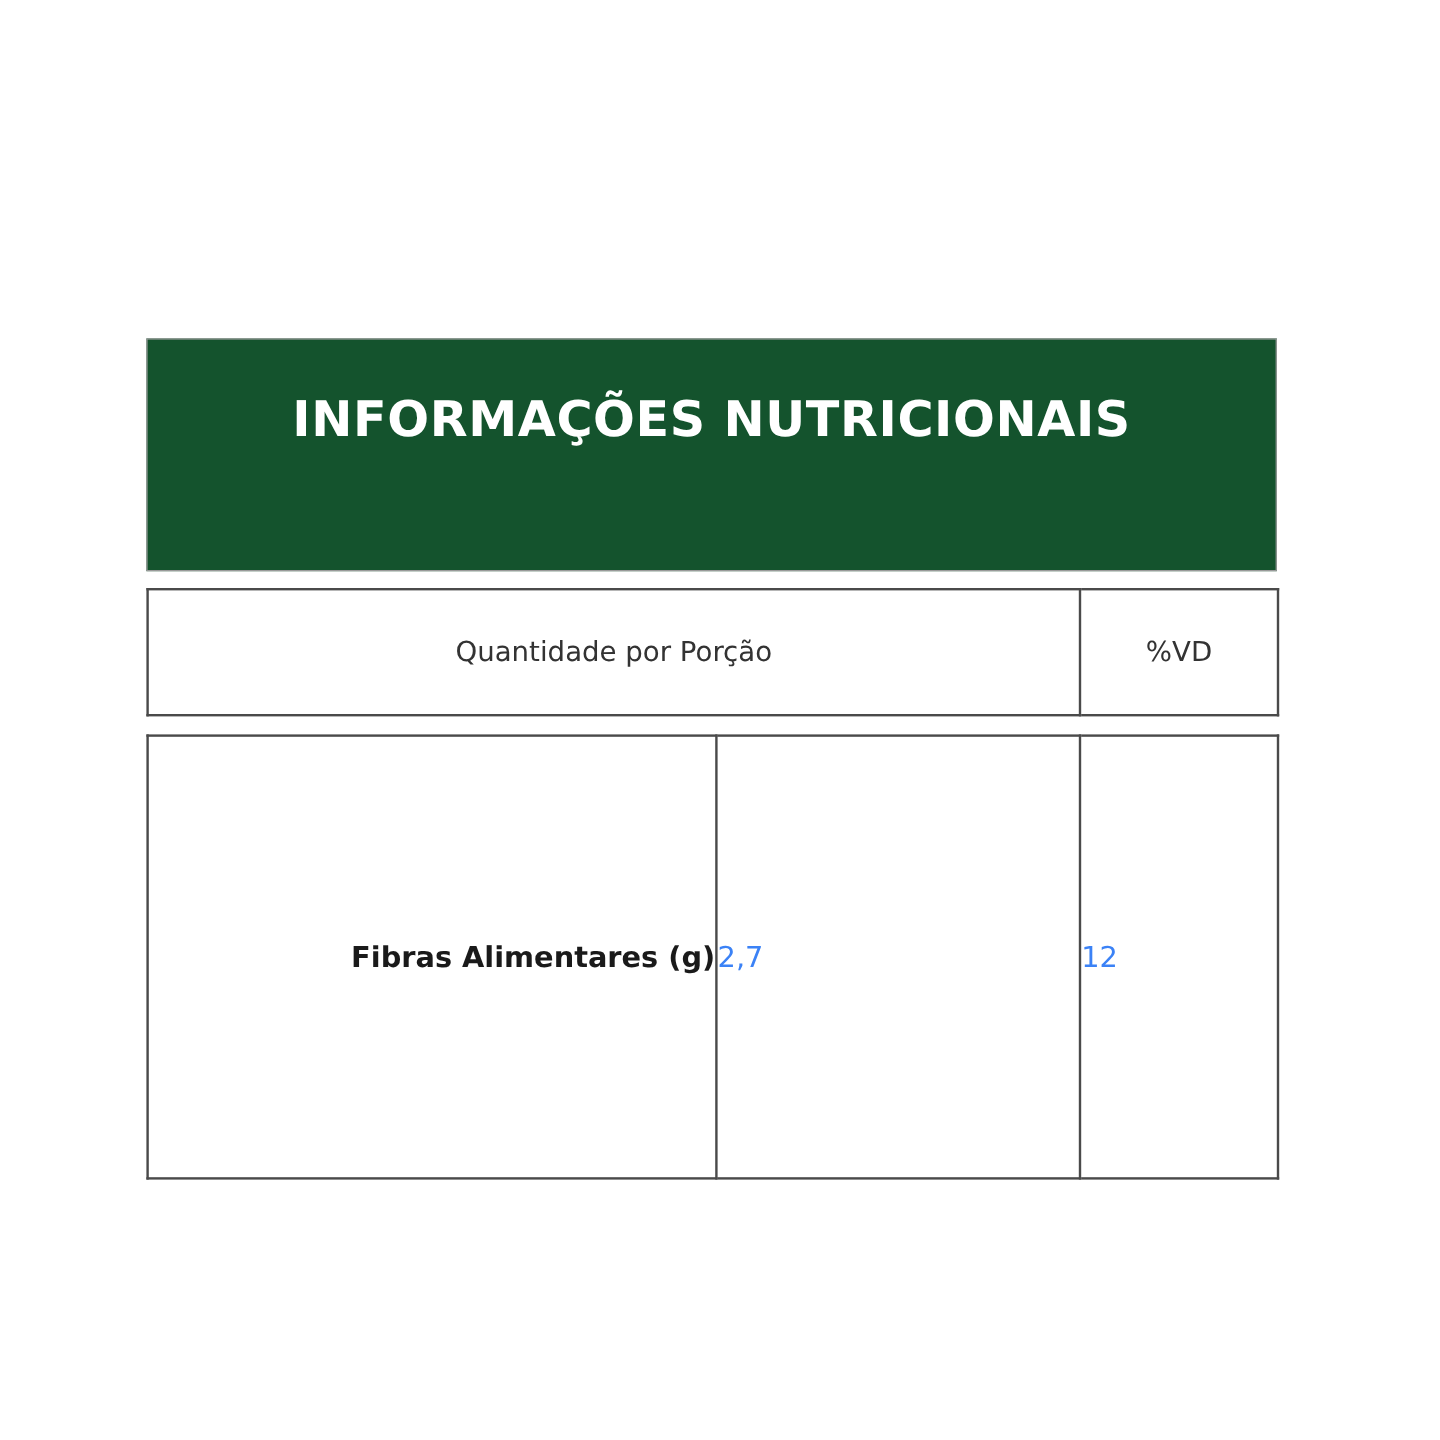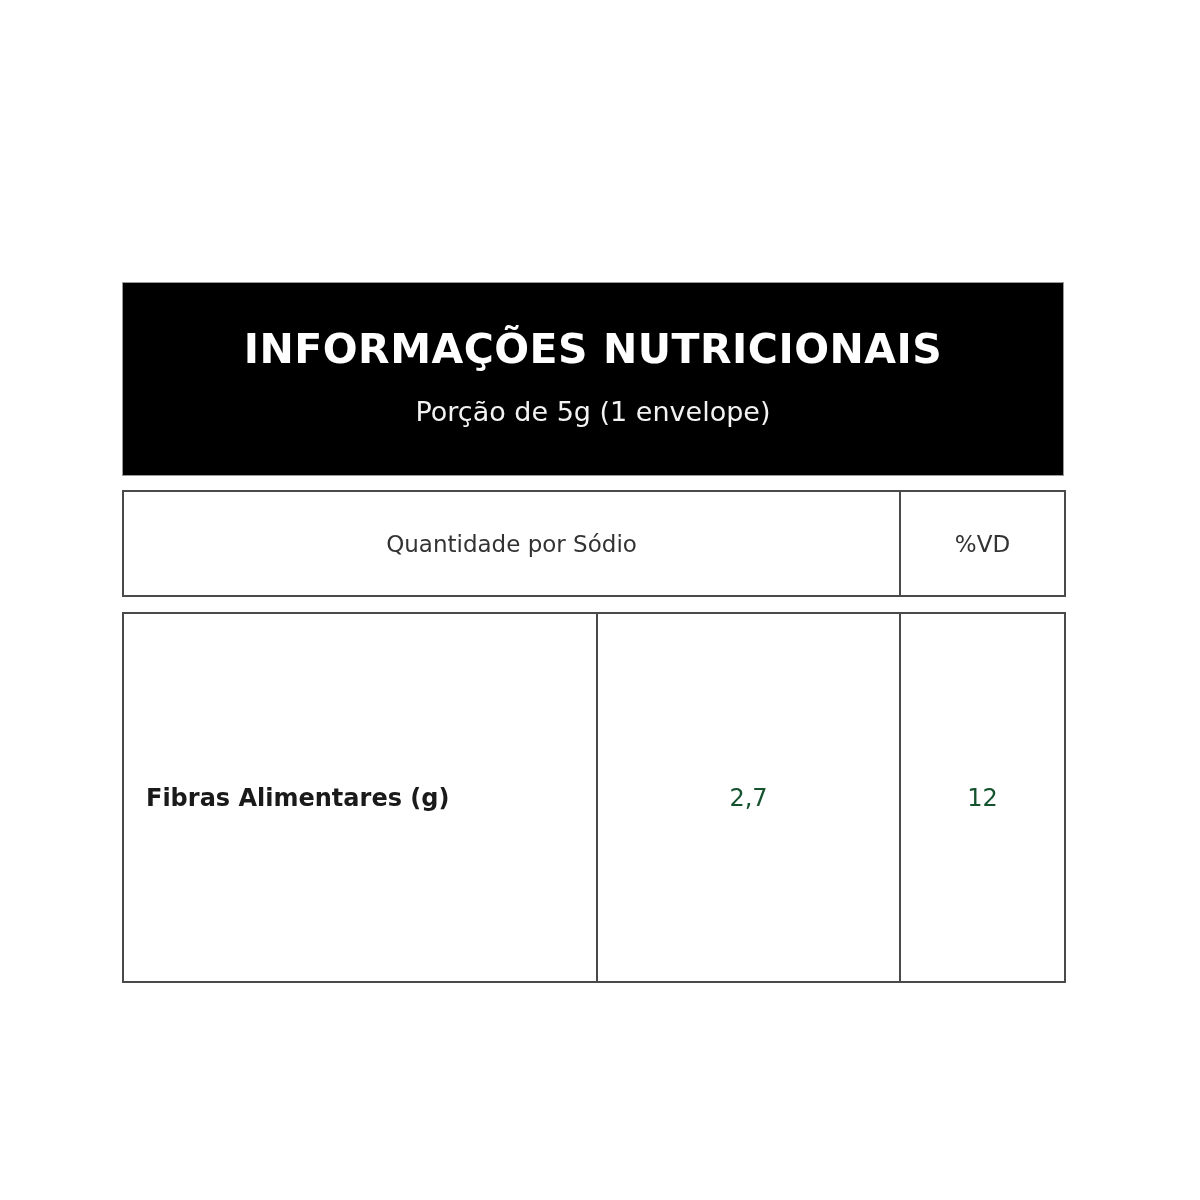--- a/index.html
+++ b/index.html
@@ -14,21 +14,21 @@
       overflow: hidden;
       font-family: "DejaVu Sans", "Liberation Sans", sans-serif;
       color: #1a1a1a;
     }
     .header-box {
       position: absolute;
       left: 122px;
       top: 282px;
       width: 942px;
       height: 194px;
-      background: #000000;
+      background: #14532d;
       border: 1px solid #9a9a9a;
       box-sizing: border-box;
       color: #ffffff;
       text-align: center;
     }
     .header-title {
       position: absolute;
       left: 0;
       right: 0;
       top: 42px;
@@ -74,47 +74,45 @@
       color: #333333;
     }
     .data-table {
       left: 122px;
       top: 612px;
       width: 942px;
       height: 371px;
     }
     .data-table td {
       height: 89px;
-      text-align: center;
-      color: #14532d;
+      color: #3b82f6;
     }
     .data-table td.name-cell {
-      text-align: left;
+      text-align: right;
       padding-left: 22px;
       font-weight: bold;
       color: #1a1a1a;
       font-size: 24px;
     }
   </style>
 </head>
 <body>
 
 <div class="header-box">
   <div class="header-title">INFORMAÇÕES NUTRICIONAIS</div>
-  <div class="header-subtitle">Porção de 5g (1 envelope)</div>
 </div>
 
 <table class="col-table">
   <colgroup>
     <col style="width:777px">
     <col style="width:165px">
   </colgroup>
   <tbody>
       <tr>
-    <td>Quantidade por Sódio</td>
+    <td>Quantidade por Porção</td>
     <td>%VD</td>
   </tr>
 </tbody>
   </table>
 
 <table class="data-table">
   <colgroup>
     <col style="width:474px">
     <col style="width:303px">
     <col style="width:165px">

